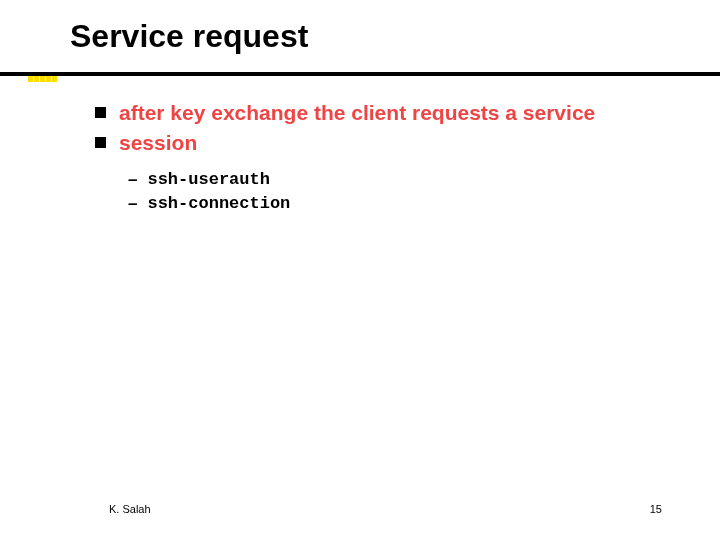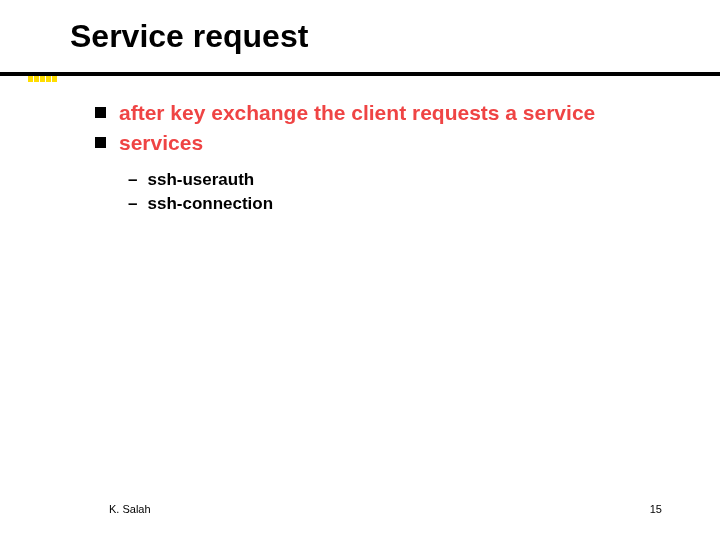--- a/index.html
+++ b/index.html
@@ -8,21 +8,21 @@
   .title { position: absolute; left: 70px; top: 18px; font-size: 32px; font-weight: bold; color: #000; }
   .underline { position: absolute; left: 0; top: 72px; width: 720px; height: 4px; background: #000; }
   .yellow-squares { position: absolute; left: 28px; top: 76px; display: flex; gap: 1px; }
   .yellow-squares span { width: 5px; height: 6px; background: #ffdd00; display: inline-block; }
   .content { position: absolute; left: 95px; top: 100px; right: 55px; }
   .bullet-line { display: flex; align-items: flex-start; margin-bottom: 4px; }
   .bullet-square { width: 11px; height: 11px; background: #000; flex-shrink: 0; margin-top: 7px; margin-right: 13px; }
   .bullet-text { font-size: 21px; font-weight: bold; line-height: 1.25; color: #ef4444; }
   .sub-line { display: flex; align-items: flex-start; margin-left: 33px; margin-bottom: 2px; }
   .sub-dash { font-size: 17px; font-weight: bold; margin-right: 10px; line-height: 1.3; flex-shrink: 0; }
-  .sub-text { font-size: 17px; font-weight: bold; line-height: 1.3; }
+  .sub-text { font-size: 17px; font-weight: bold; line-height: 1.3; font-family: Liberation Mono, monospace; }
   .gap { height: 8px; }
   .footer-author { position: absolute; left: 109px; bottom: 25px; font-size: 11px; color: #000; }
   .footer-page { position: absolute; right: 58px; bottom: 25px; font-size: 11px; color: #000; }
 </style>
 </head>
 <body>
 
 <div class="slide">
 
   <div class="title">Service request</div>
@@ -38,21 +38,21 @@
 
   <div class="content">
 
     <div class="bullet-line">
       <div class="bullet-square"></div>
       <div class="bullet-text">after key exchange the client requests a service</div>
     </div>
 
     <div class="bullet-line">
       <div class="bullet-square"></div>
-      <div class="bullet-text">services</div>
+      <div class="bullet-text">session</div>
     </div>
 
     <div class="gap"></div>
 
     <div class="sub-line">
       <div class="sub-dash">–</div>
       <div class="sub-text">ssh-userauth</div>
     </div>
 
     <div class="sub-line">

